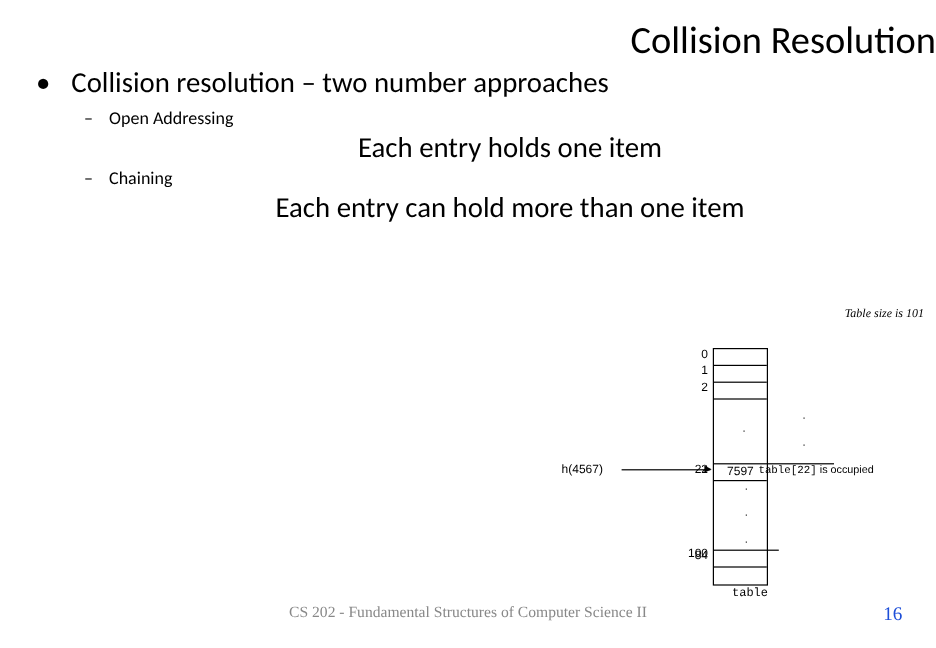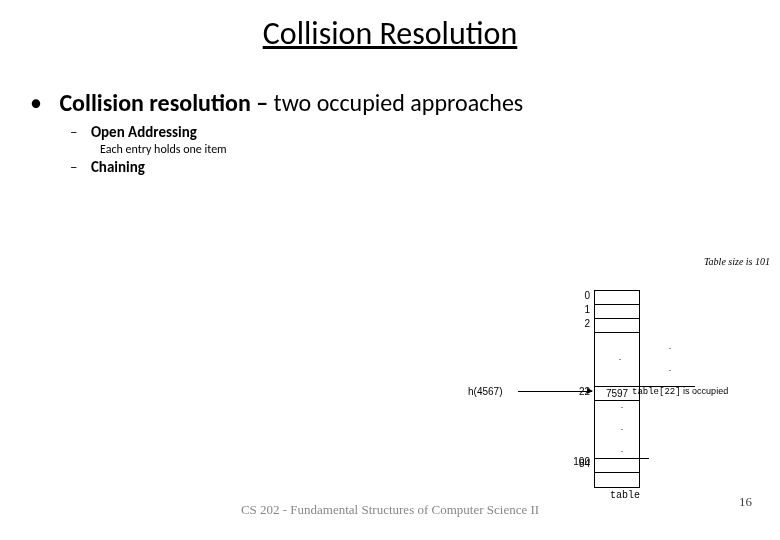--- a/index.html
+++ b/index.html
@@ -6,60 +6,59 @@
   body {
     width: 780px;
     height: 540px;
     background: #fff;
     font-family: Calibri, Arial, sans-serif;
     color: #000;
     position: relative;
     overflow: hidden;
   }
   .title {
-    text-align: center;
+    text-align: right;
     font-size: 32px;
     font-weight: 400;
     margin-top: 14px;
-    margin-bottom: 35px;
-    text-decoration: underline;
+    margin-bottom: 2px;
   }
   .content {
     padding: 0 30px;
   }
   .l1 { font-size: 24px; margin-bottom: 6px; }
   .l1 .bullet { margin-right: 12px; }
   .l2 { font-size: 15px; margin-left: 40px; margin-top: 2px; }
   .l2 .dash { margin-right: 10px; }
-  .l3 { font-size: 12px; margin-left: 70px; margin-top: 1px; }
-  .bold { font-weight: 700; }
+  .l3 { font-size: 24px; margin-left: 70px; margin-top: 1px; text-align: center; }
+  .bold { font-weight: 400; }
   .note {
     position: absolute;
     font-family: "Times New Roman", serif;
     font-style: italic;
     font-size: 10px;
     right: 10px;
     top: 256px;
   }
   .footer-center {
     position: absolute;
     bottom: 22px;
     left: 0; right: 0;
     text-align: center;
     font-family: "Times New Roman", serif;
     font-size: 13px;
     color: #888;
   }
   .footer-right {
     position: absolute;
-    bottom: 30px;
+    bottom: 18px;
     right: 28px;
     font-family: "Times New Roman", serif;
-    font-size: 13px;
-    color: #404040;
+    font-size: 16px;
+    color: #1d4ed8;
   }
   
   .diagram {
     position: absolute;
     top: 290px;
     left: 468px;
     width: 300px;
     height: 220px;
     font-family: Arial, sans-serif;
     font-size: 10px;
@@ -129,33 +128,34 @@
   }
 </style>
 </head>
 <body>
 
 <h1 class="title">Collision Resolution</h1>
 
 <div class="content">
   <div class="l1">
     <span class="bullet">•</span>
-    <span class="bold">Collision resolution – </span><span>two occupied approaches</span>
+    <span class="bold">Collision resolution – </span><span>two number approaches</span>
   </div>
 
   <div class="l2">
     <span class="dash">–</span>
     <span class="bold">Open Addressing</span>
   </div>
   <div class="l3">Each entry holds one item</div>
 
   <div class="l2">
     <span class="dash">–</span>
     <span class="bold">Chaining</span>
   </div>
+  <div class="l3">Each entry can hold more than one item</div>
 </div>
 
 <div class="note">Table size is 101</div>
 
 <div class="diagram">
   <div class="idx" style="top:0">0</div>
   <div class="idx" style="top:14px">1</div>
   <div class="idx" style="top:28px">2</div>
   <div class="idx" style="top:96px">22</div>
   <div class="idx" style="top:168px">84</div>

